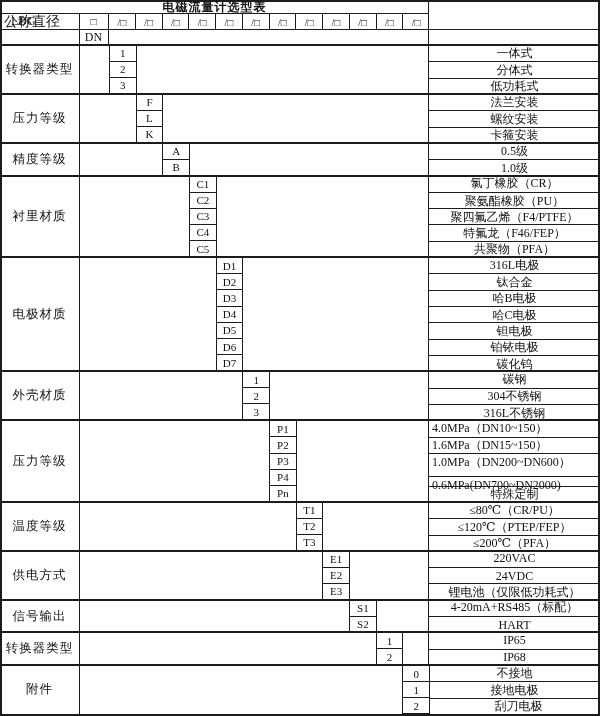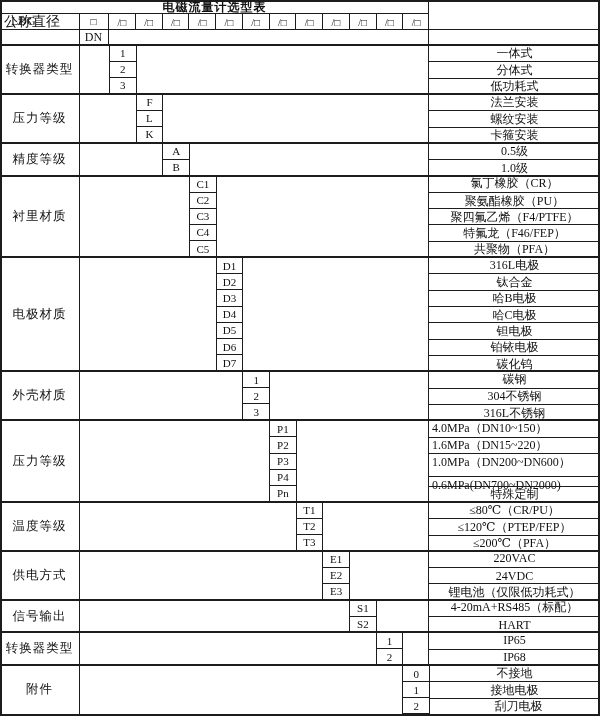--- a/index.html
+++ b/index.html
@@ -146,21 +146,21 @@
       <div class="abs band-sep" style="left: 0px; top: 419.293px; width: 600px; height: 2px;"></div>
       <div class="abs cat-label" style="left: 0px; top: 420.293px; width: 79px; height: 81.5854px;">压力等级</div>
       <div class="abs code-stack" style="left: 269px; top: 420.293px; width: 27.6667px; height: 81.5854px;">
         <div class="code-cell">P1</div>
         <div class="code-cell">P2</div>
         <div class="code-cell">P3</div>
         <div class="code-cell">P4</div>
         <div class="code-cell">Pn</div>
       </div>
       <div class="abs desc-cell left" style="left: 429px; top: 420.293px; width: 171px; height: 16.3171px;">4.0MPa（DN10~150）</div>
-      <div class="abs desc-cell bt left" style="left: 429px; top: 436.61px; width: 171px; height: 17.3171px;">1.6MPa（DN15~220）</div>
+      <div class="abs desc-cell bt left" style="left: 429px; top: 436.61px; width: 171px; height: 17.3171px;">1.6MPa（DN15~150）</div>
       <div class="abs desc-cell bt left" style="left: 429px; top: 452.927px; width: 171px; height: 17.3171px;">1.0MPa（DN200~DN600）</div>
       <div class="abs desc-cell bt left" style="left: 429px; top: 476px; width: 171px; height: 17.3171px;">0.6MPa(DN700~DN2000)</div>
       <div class="abs desc-cell bt" style="left: 429px; top: 485.561px; width: 171px; height: 17.3171px;">特殊定制</div>
       <div class="abs band-sep" style="left: 0px; top: 500.878px; width: 600px; height: 2px;"></div>
       <div class="abs cat-label" style="left: 0px; top: 501.878px; width: 79px; height: 48.9512px;">温度等级</div>
       <div class="abs code-stack" style="left: 295.667px; top: 501.878px; width: 27.6667px; height: 48.9512px;">
         <div class="code-cell">T1</div>
         <div class="code-cell">T2</div>
         <div class="code-cell">T3</div>
       </div>

